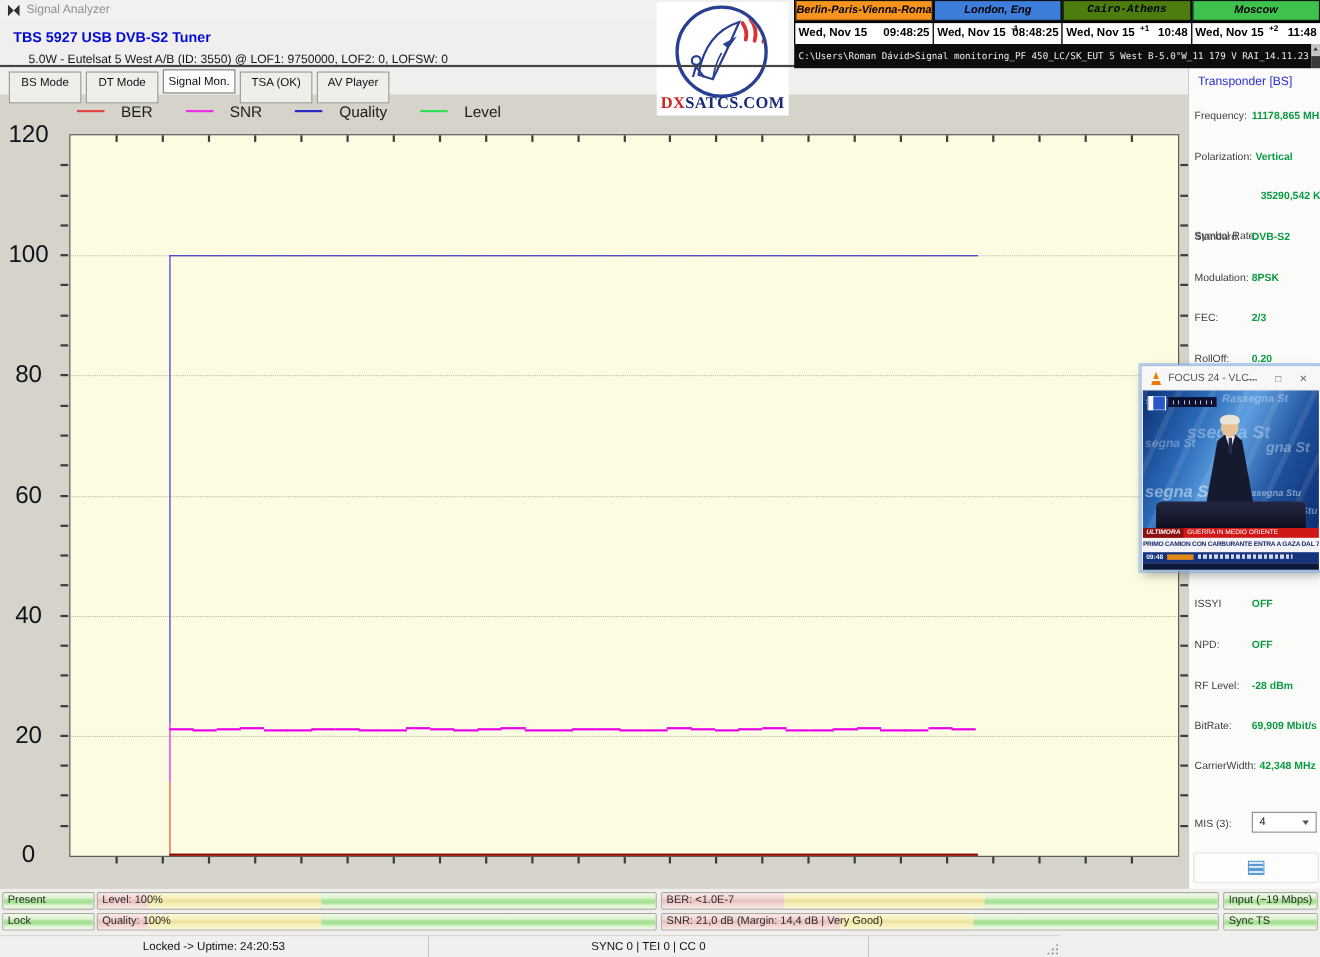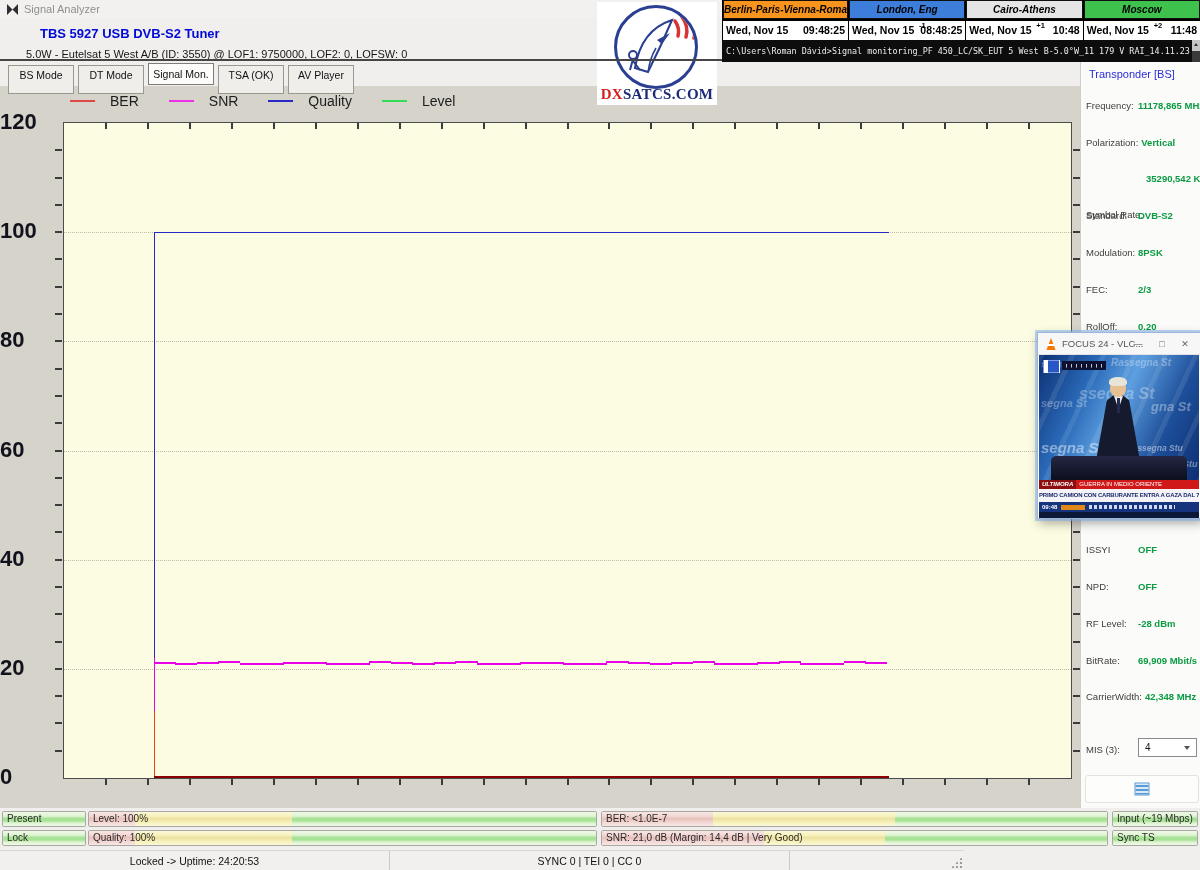--- a/index.html
+++ b/index.html
@@ -4,36 +4,36 @@
 <style>
   html,body{margin:0;padding:0;background:#555;}
   #app{position:relative;width:1200px;height:870px;background:#f0efed;overflow:hidden;
        font-family:"Liberation Sans",sans-serif;-webkit-font-smoothing:antialiased;}
   
   .titlebar{position:absolute;left:0;top:0;width:1200px;height:18px;background:#f2f1f0;}
   .app-icon{position:absolute;left:7px;top:4px;width:11px;height:11px;background:#2f2f33;
             clip-path:polygon(0 0,100% 100%,100% 0,0 100%);}
   .app-title{position:absolute;left:24px;top:3px;font-size:11px;color:#8f8f8f;}
   
-  .tuner-title{position:absolute;left:12px;top:26px;font-size:13px;font-weight:bold;color:#0009d6;margin-left:28px;}
+  .tuner-title{position:absolute;left:12px;top:26px;font-size:13px;font-weight:bold;color:#0009d6;}
   .tuner-sub{position:absolute;left:26px;top:48px;font-size:11px;color:#161616;}
   .sepline{position:absolute;left:0;top:59px;width:724px;height:2px;background:#454545;z-index:31;}
   
   #tabbar{position:absolute;left:8px;top:65px;height:22px;display:flex;gap:4px;z-index:5;}
   .tab{width:66px;height:29px;line-height:19px;text-align:center;font-size:10.5px;color:#101010;
        background:#efeeeb;border:1px solid #98988f;box-sizing:border-box;cursor:default;}
   .tab.active{background:#fcfcfa;border-color:#7e7e78;height:22px;line-height:21px;position:relative;top:-2px;z-index:2;}
   
   #chartzone{position:absolute;left:0;top:86px;width:1080px;height:722px;background:#d6d3ca;}
   #legend{position:absolute;left:70px;top:7px;display:flex;align-items:center;font-size:14px;color:#1c1c1c;}
   .leg-item{display:flex;align-items:center;margin-right:30px;}
   .leg-line{width:25px;height:2px;margin-right:15px;}
   #plot{position:absolute;left:63px;top:36px;width:1007px;height:655px;background:#fcfce2;
         border:1px solid #4c4c4c;}
-  .ylab{position:absolute;left:0;width:52px;text-align:left;font-size:22px;color:#12121c;font-weight:bold;}
+  .ylab{position:absolute;left:0;width:52px;text-align:center;font-size:22px;color:#12121c;}
   .gridline{position:absolute;left:0;width:1007px;height:0;border-top:1px dotted #bcbcaa;}
   .tick{position:absolute;background:#3c3c3c;}
   .seg{position:absolute;}
   
   #rightpanel{position:absolute;left:1080px;top:62px;width:120px;height:746px;background:#fbfbf9;
               border-left:1px solid #cfcfca;box-sizing:border-box;}
   .tp-header{position:absolute;left:8px;top:6px;font-size:11px;color:#2b2bd8;}
   .tp-row{position:absolute;left:5px;width:112px;height:13px;font-size:9.5px;color:#3d3d3d;white-space:nowrap;}
   .tp-row .val{position:absolute;left:52px;top:0;font-weight:bold;color:#0a9b42;}
   .tp-row.wide .val{position:static;margin-left:3px;}
@@ -395,21 +395,21 @@
       </div>
       <div class="clock">
         <div class="clock-head" style="background: rgb(61, 126, 219);">London, Eng</div>
         <div class="clock-body">
           <div class="clock-date">Wed, Nov 15</div>
           <div class="clock-off">-1</div>
           <div class="clock-time">08:48:25</div>
         </div>
       </div>
       <div class="clock">
-        <div class="clock-head" style="background: #e5e5e5;">Cairo-Athens</div>
+        <div class="clock-head" style="background: #4d7c0f; font-family: Liberation Mono, monospace;">Cairo-Athens</div>
         <div class="clock-body">
           <div class="clock-date">Wed, Nov 15</div>
           <div class="clock-off">+1</div>
           <div class="clock-time">10:48</div>
         </div>
       </div>
       <div class="clock">
         <div class="clock-head" style="background: rgb(63, 194, 77);">Moscow</div>
         <div class="clock-body">
           <div class="clock-date">Wed, Nov 15</div>

